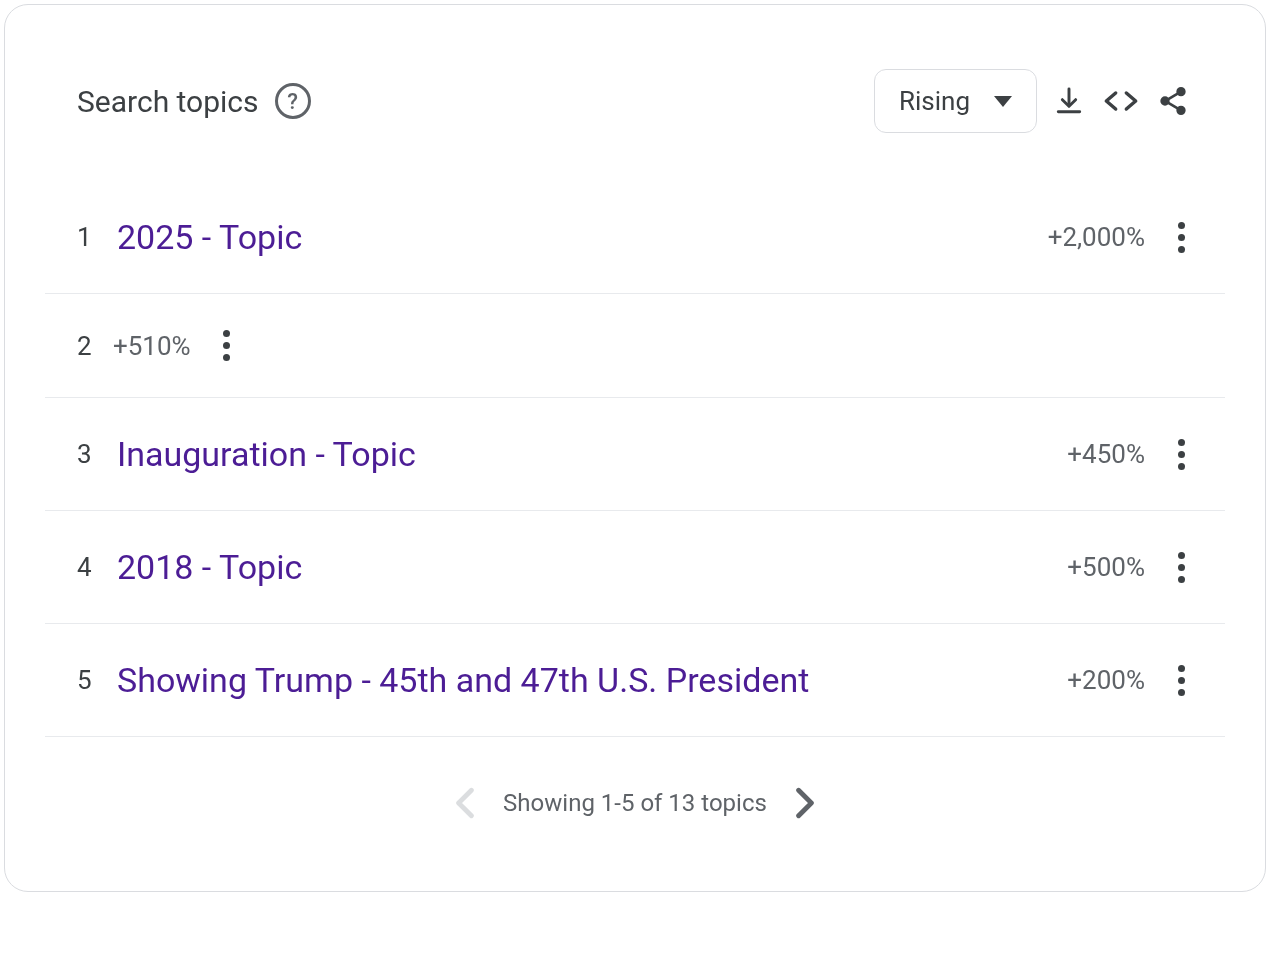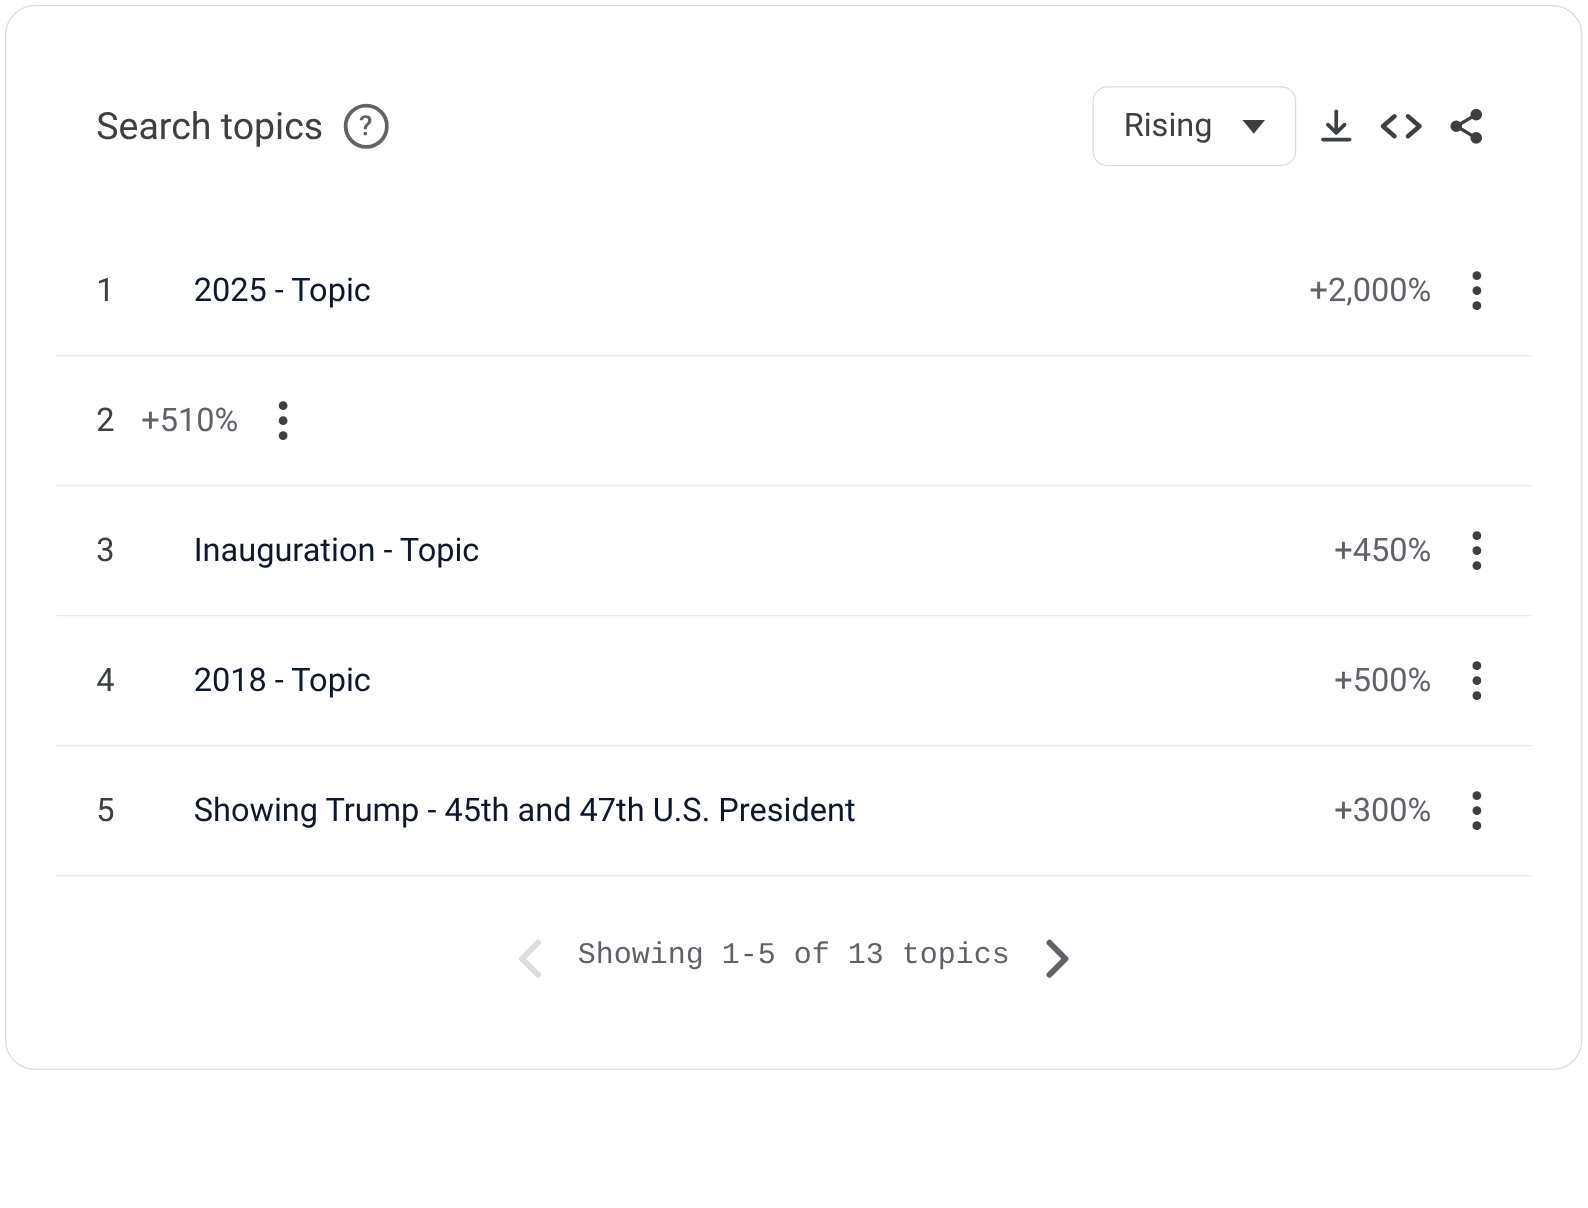--- a/index.html
+++ b/index.html
@@ -89,24 +89,23 @@
       border-bottom: 1px solid #e8eaed;
     }
     .rank {
       width: 36px;
       font-size: 26px;
       color: #3c4043;
       text-align: left;
     }
     .label {
       flex: 1;
-      font-size: 26px;
-      color: #0f172a;
+      font-size: 34px;
+      color: #4c1d95;
       padding-left: 4px;
-      margin-left: 38px;
     }
     .value {
       font-size: 26px;
       color: #5f6368;
       margin-right: 24px;
     }
     .more-dots {
       width: 24px;
       display: flex;
       flex-direction: column;
@@ -115,24 +114,24 @@
       cursor: pointer;
     }
     .more-dots span {
       width: 7px;
       height: 7px;
       background: #3c4043;
       border-radius: 50%;
     }
     .footer {
       display: flex;
+      align-items: center;
       justify-content: center;
       gap: 28px;
       padding: 50px 0 56px 0;
-      font-family: Liberation Mono, monospace;
     }
     .footer-text {
       font-size: 24px;
       color: #5f6368;
     }
     .pager-btn {
       cursor: pointer;
       display: flex;
       align-items: center;
       justify-content: center;
@@ -224,21 +223,21 @@
       <div class="more-dots">
           <span></span>
           <span></span>
           <span></span>
         </div>
     </div>
 
     <div class="row">
       <div class="rank">5</div>
       <div class="label">Showing Trump - 45th and 47th U.S. President</div>
-      <div class="value">+300%</div>
+      <div class="value">+200%</div>
       <div class="more-dots">
           <span></span>
           <span></span>
           <span></span>
         </div>
     </div>
 
   </div>
 
   <div class="footer">

